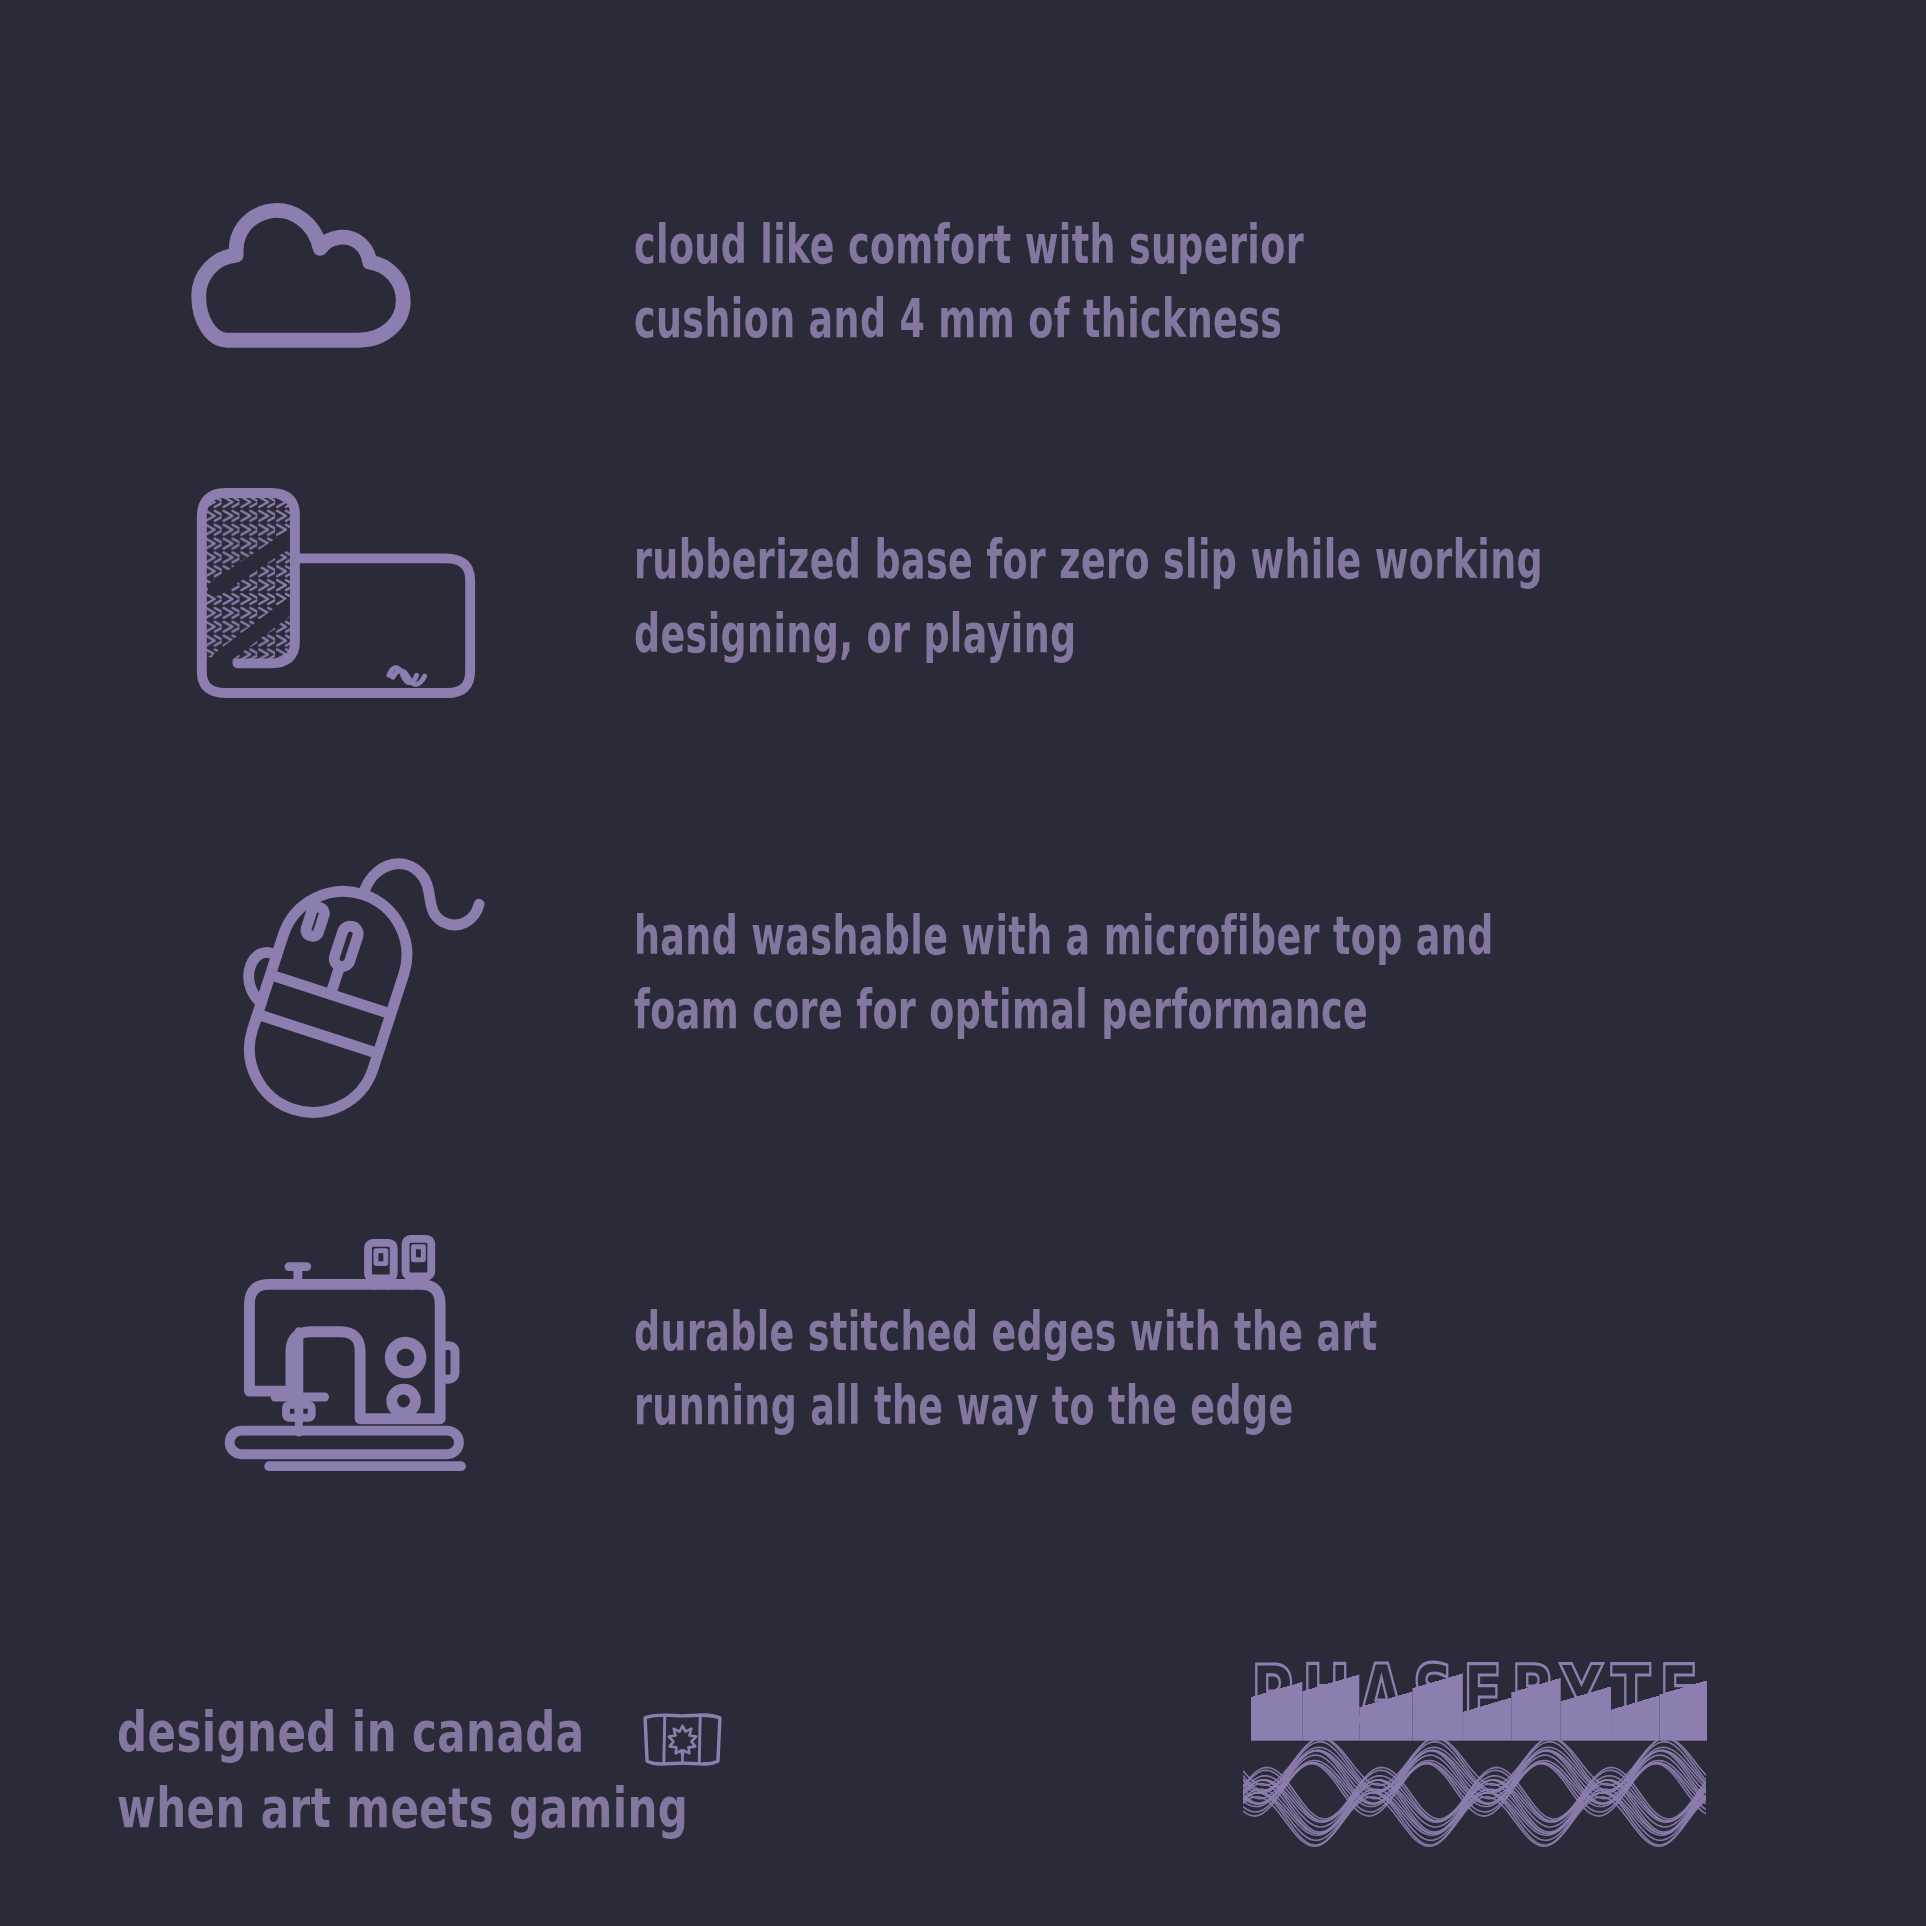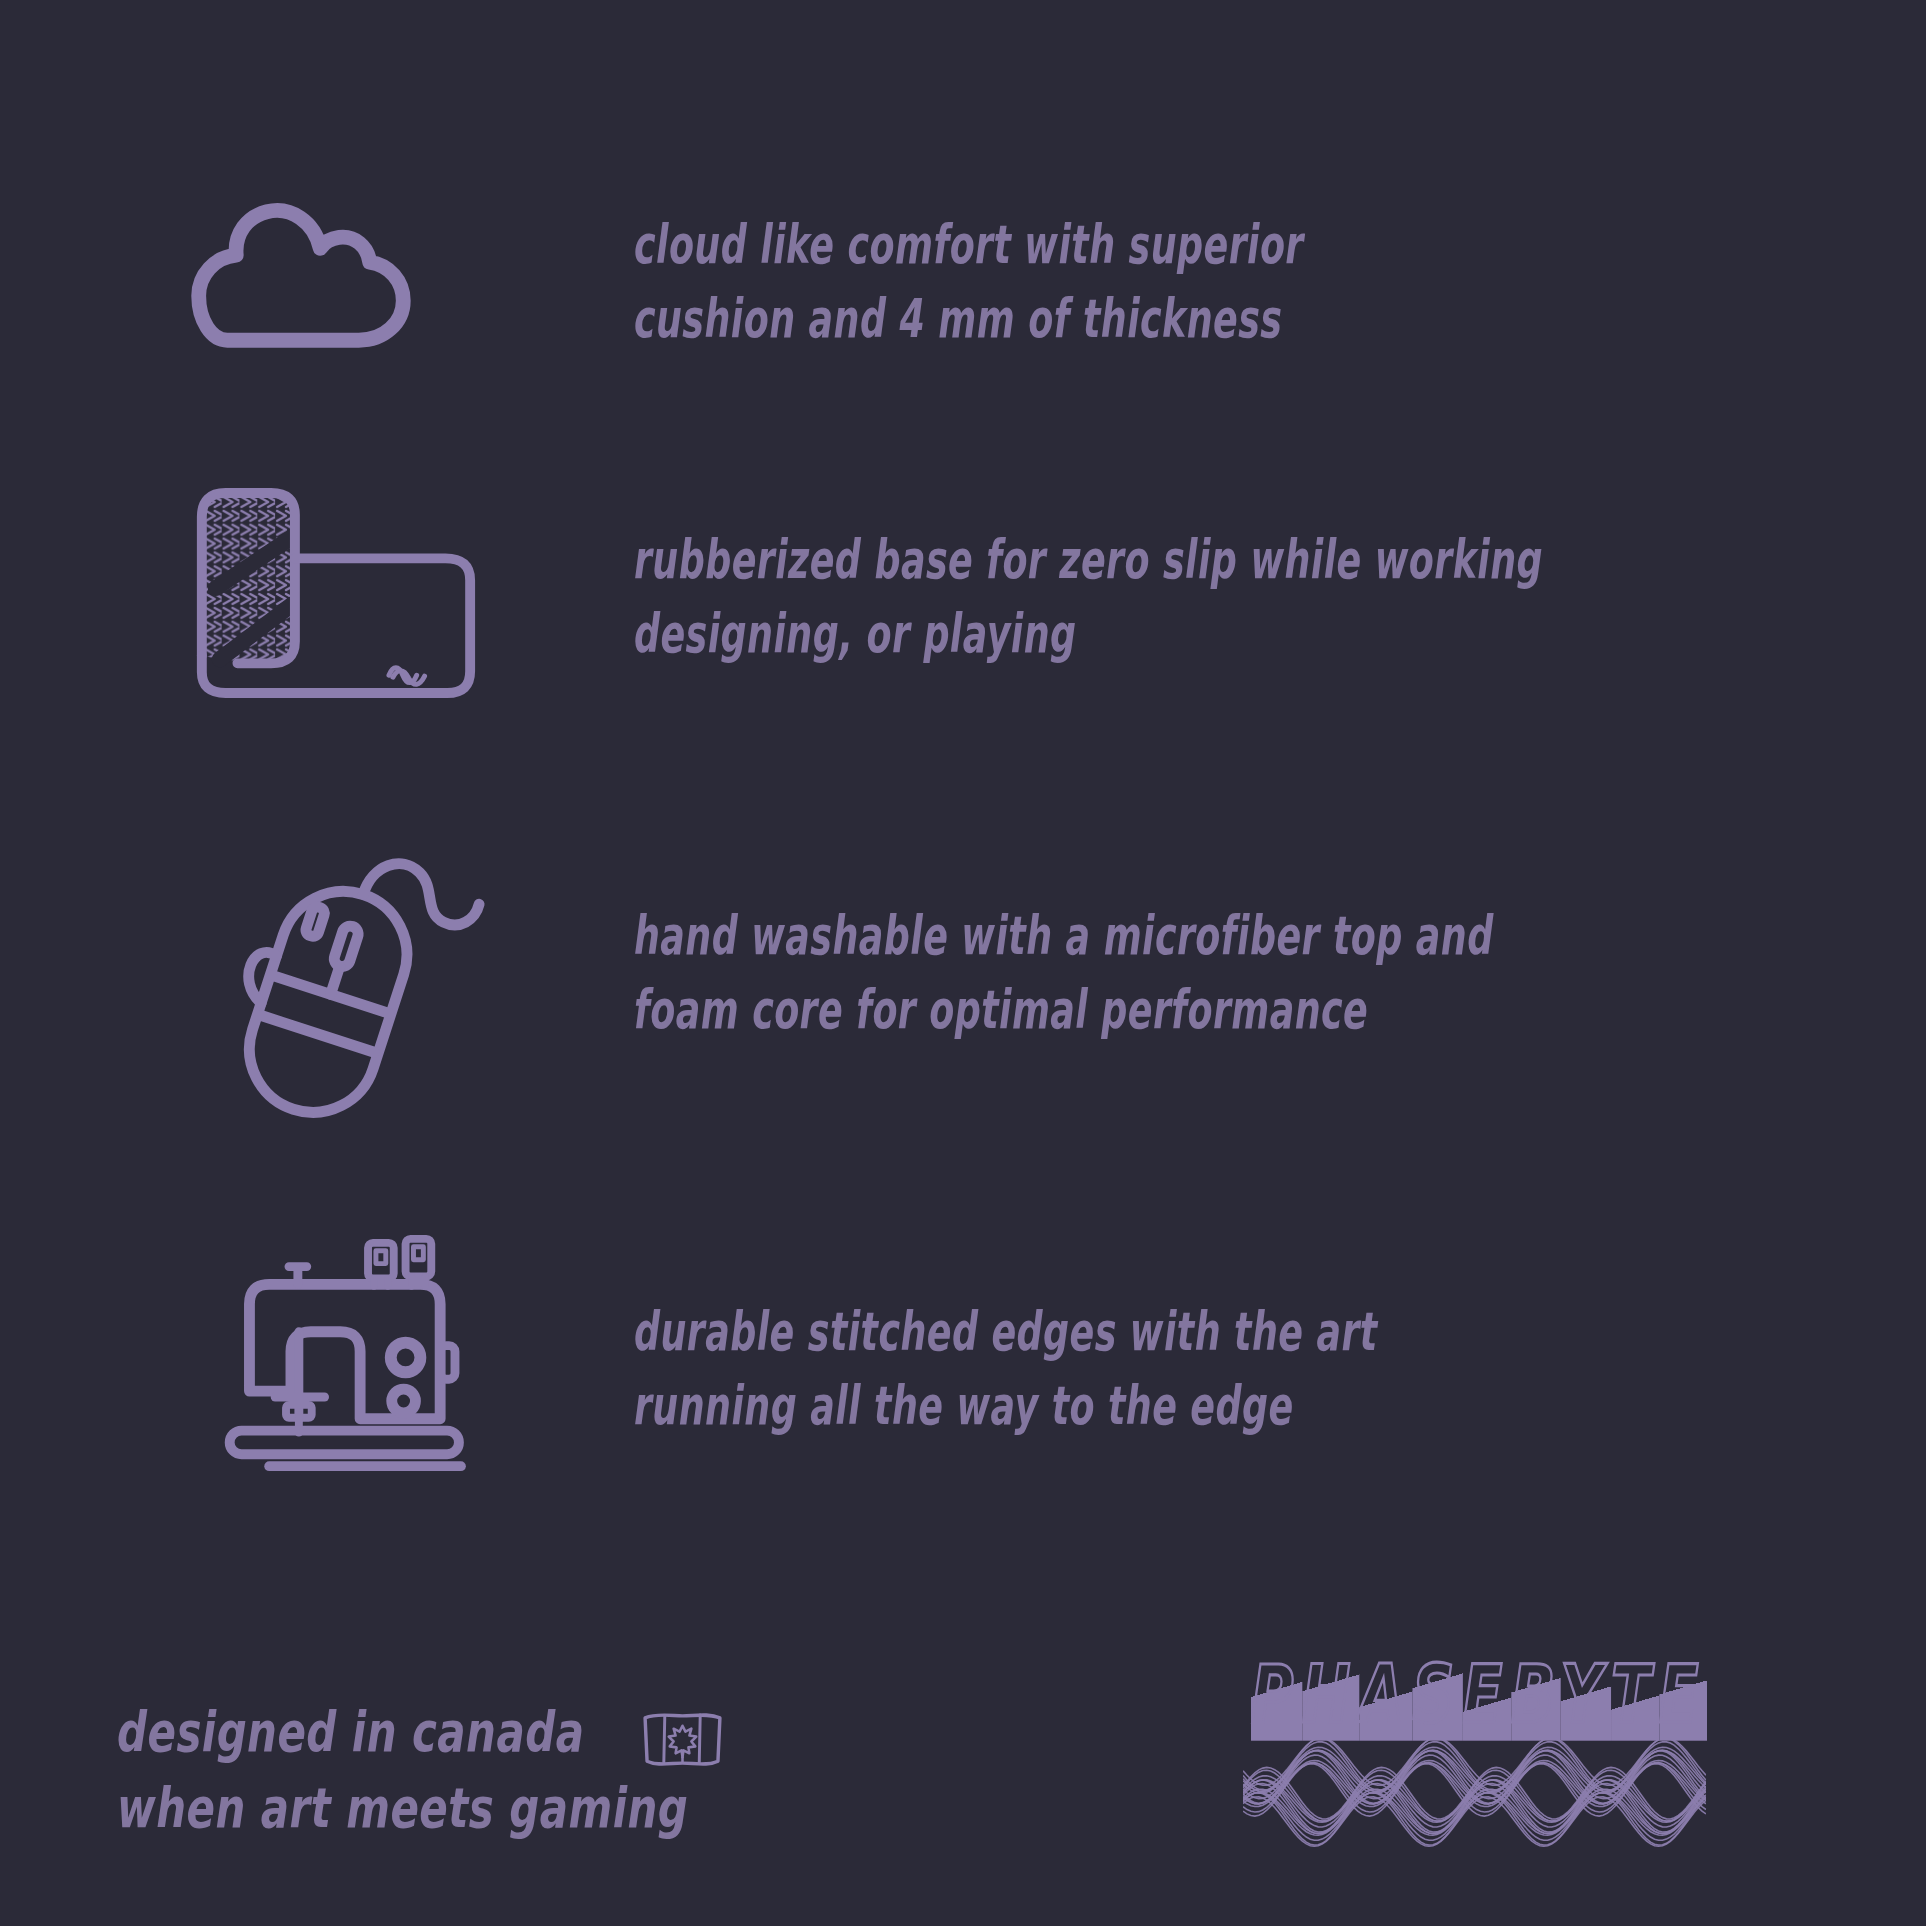--- a/index.html
+++ b/index.html
@@ -3,21 +3,21 @@
 <meta charset="utf-8">
 <style>
   :root{
     --bg:#2b2a38;
     --accent:#8c7eae;
     --text:#83769f;
   }
   html,body{margin:0;padding:0;background:var(--bg);}
   .canvas{
     position:relative;width:1927px;height:1927px;background:var(--bg);
-    overflow:hidden;font-family:"DejaVu Sans",sans-serif;font-style:italic;
+    overflow:hidden;font-family:"DejaVu Sans",sans-serif;
   }
   .icon{position:absolute;color:var(--accent);}
   .icon svg{display:block;width:100%;height:100%;}
   .feature-text{
     position:absolute;left:634px;color:var(--text);font-weight:bold;
     font-size:48px;line-height:67px;transform:scale(0.76,1.1);
     transform-origin:0 0;white-space:nowrap;letter-spacing:0.5px;
   }
   .footer-text{
     position:absolute;left:117px;top:1695px;color:var(--text);font-weight:bold;

